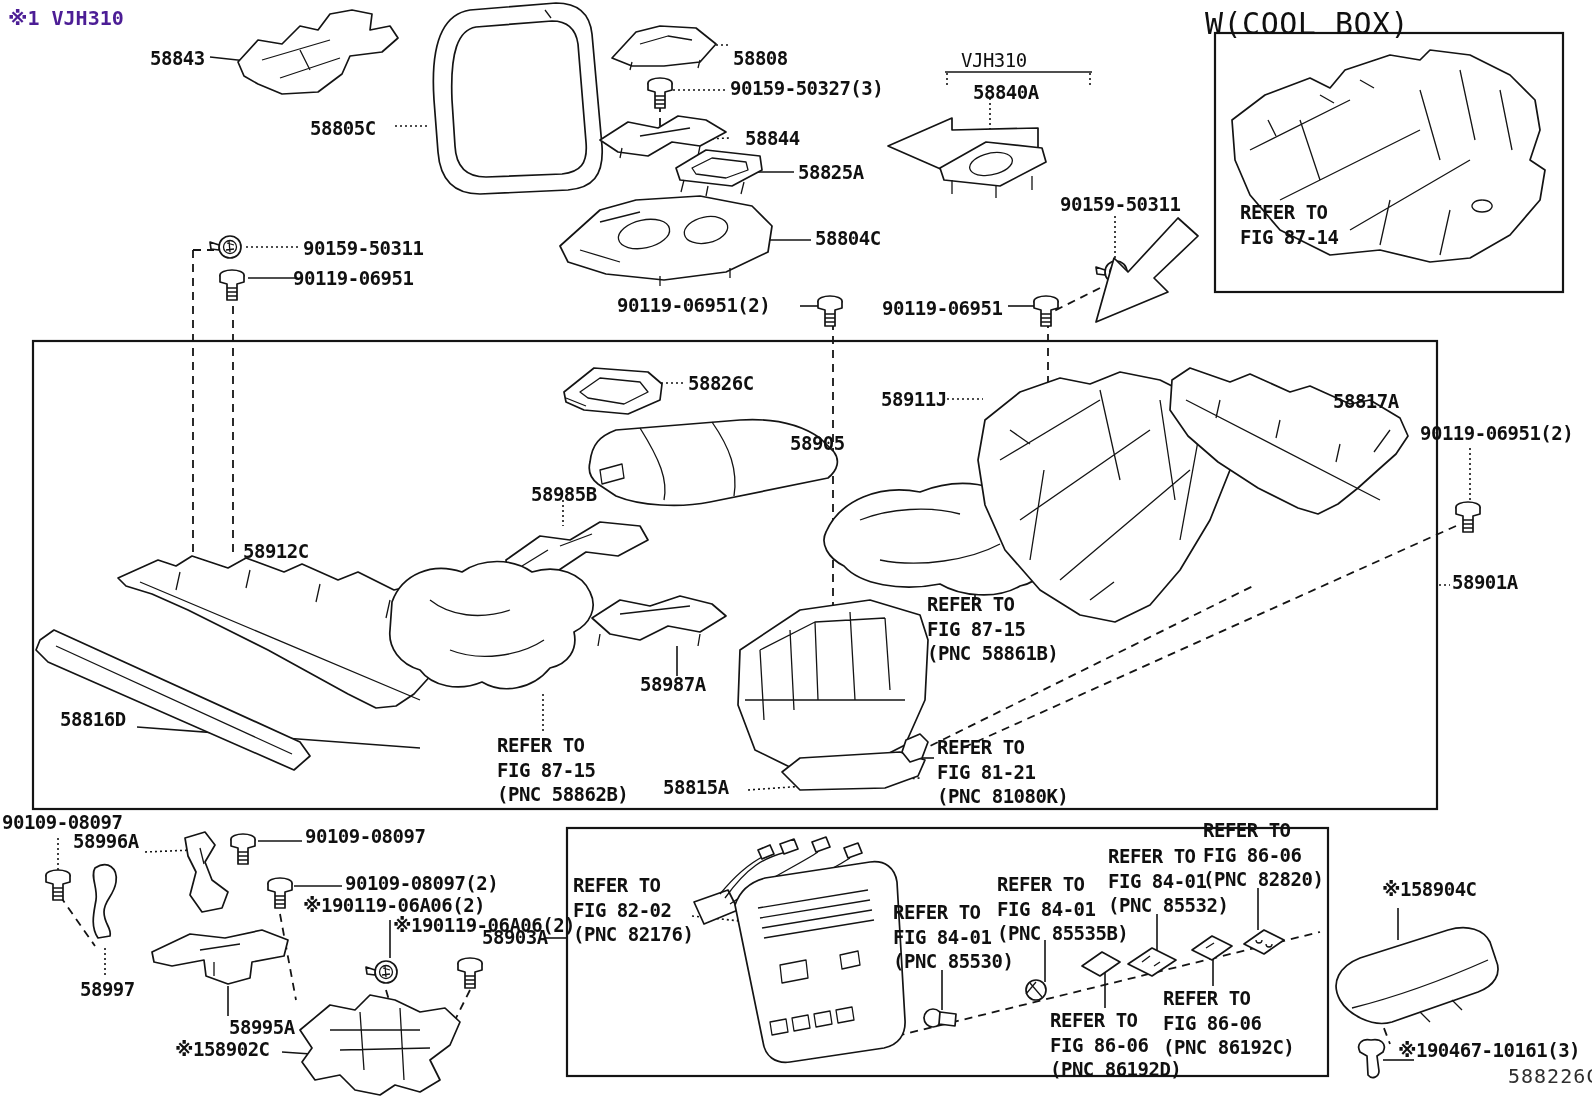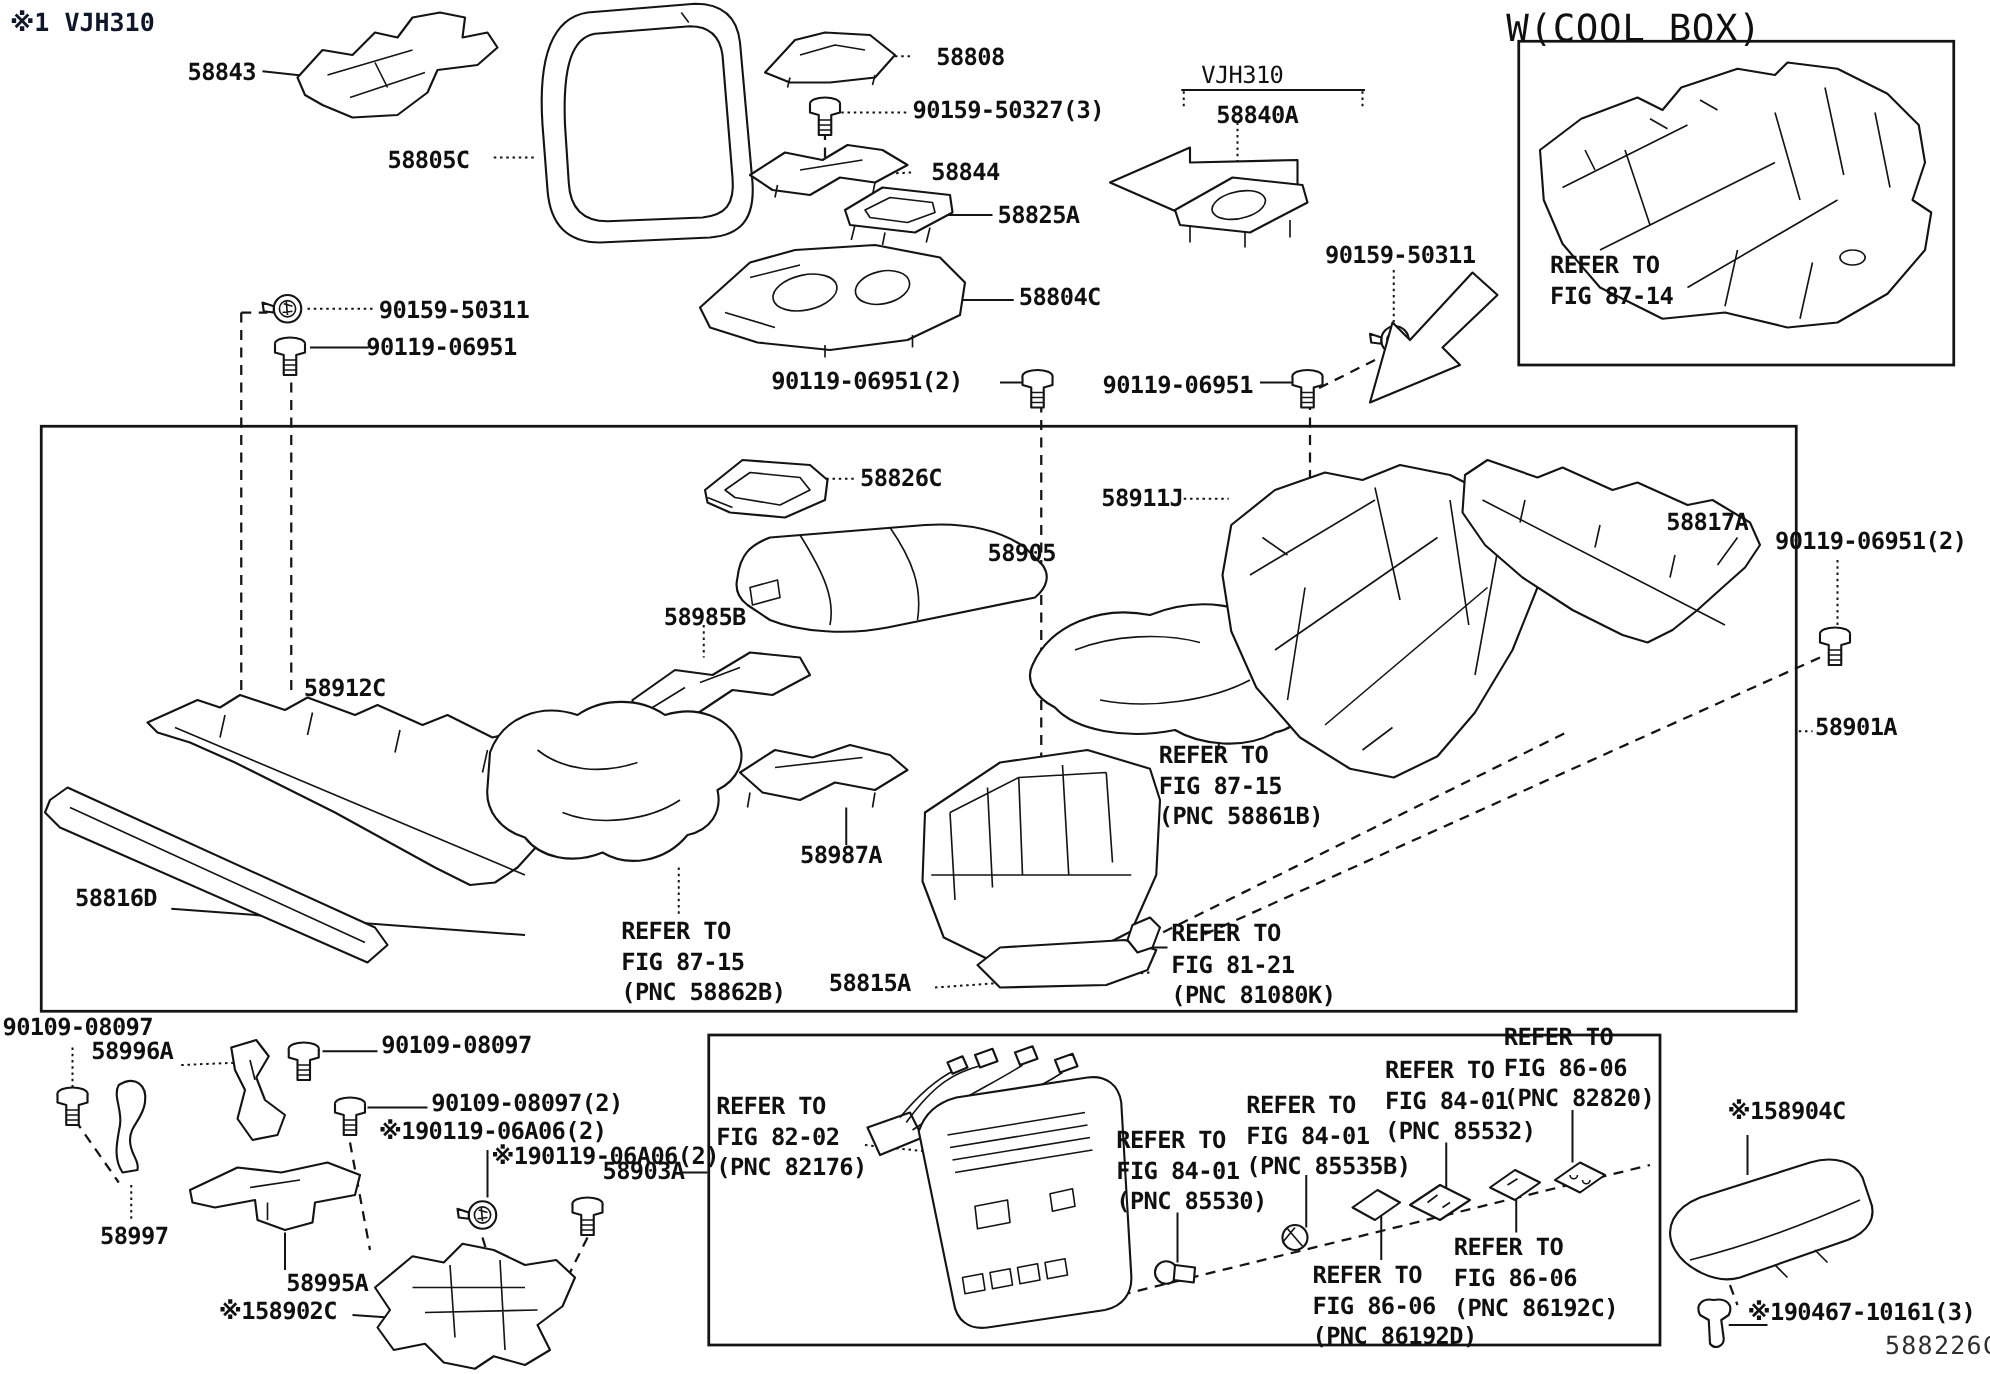--- a/index.html
+++ b/index.html
@@ -6,21 +6,21 @@
   .stage{position:relative;width:1592px;height:1099px;background:#fff;overflow:hidden;
          font-family:"DejaVu Sans Mono","DejaVu Sans",monospace;}
   svg{position:absolute;left:0;top:0;}
   .lbl{position:absolute;font-family:"DejaVu Sans Mono","DejaVu Sans",monospace;
        font-weight:bold;font-size:19px;line-height:1.3;color:#101010;
        white-space:pre;letter-spacing:-0.5px;}
   .ref{font-size:19px;}
   .hdr{font-weight:normal;font-size:19px;margin-left:14px;}
   .title{font-weight:normal;font-size:30px;letter-spacing:0.5px;}
   .note{position:absolute;left:8px;top:6px;font-weight:bold;font-size:20px;
-        font-family:"DejaVu Sans Mono","DejaVu Sans",monospace;color:#0f172a;}
+        font-family:"DejaVu Sans Mono","DejaVu Sans",monospace;color:#4c1d95;}
   .code{position:absolute;left:1508px;top:1064px;font-weight:normal;font-size:20px;
         font-family:"DejaVu Sans Mono","DejaVu Sans",monospace;color:#2e2e2e;letter-spacing:1px;}
   .ln{stroke:#141414;stroke-width:1.6;fill:none;}
   .lt{stroke:#141414;stroke-width:1.6;fill:none;stroke-dasharray:2,3;}
   .ld{stroke:#141414;stroke-width:1.8;fill:none;stroke-dasharray:8,6;}
   .pt{stroke:#141414;stroke-width:1.7;fill:#fff;stroke-linejoin:round;}
   .pd{stroke:#141414;stroke-width:1.3;fill:none;stroke-linejoin:round;}
   .bx{stroke:#141414;stroke-width:2.2;fill:none;}
 </style>
 </head>
@@ -318,39 +318,39 @@
   </g>
 
 </svg>
 
 <div class="note">※1 VJH310</div>
 <div class="code">588226C</div>
 
 <div>
       <div class="lbl" style="left: 150px; top: 46px;">58843</div>
       <div class="lbl" style="left: 310px; top: 116px;">58805C</div>
-      <div class="lbl" style="left: 733px; top: 34px; margin-left: 16px;">58808</div>
+      <div class="lbl" style="left: 733px; top: 46px;">58808</div>
       <div class="lbl" style="left: 730px; top: 76px;">90159-50327(3)</div>
       <div class="lbl" style="left: 733px; top: 126px; margin-left: 12px;">58844</div>
       <div class="lbl" style="left: 798px; top: 160px; text-align: center;">58825A</div>
       <div class="lbl" style="left: 815px; top: 226px;">58804C</div>
       <div class="lbl hdr" style="left: 947px; top: 48px;">VJH310</div>
       <div class="lbl" style="left: 973px; top: 80px;">58840A</div>
       <div class="lbl" style="left: 303px; top: 236px;">90159-50311</div>
       <div class="lbl" style="left: 293px; top: 266px;">90119-06951</div>
       <div class="lbl" style="left: 617px; top: 293px;">90119-06951(2)</div>
       <div class="lbl" style="left: 882px; top: 296px;">90119-06951</div>
       <div class="lbl" style="left: 1060px; top: 192px;">90159-50311</div>
       <div class="lbl title" style="left: 1205px; top: 4px;">W(COOL BOX)</div>
       <div class="lbl ref" style="left: 1240px; top: 200px;">REFER TO
 FIG 87-14</div>
       <div class="lbl" style="left: 688px; top: 371px;">58826C</div>
       <div class="lbl" style="left: 790px; top: 431px;">58905</div>
       <div class="lbl" style="left: 881px; top: 387px;">58911J</div>
-      <div class="lbl" style="left: 1333px; top: 406px;">58817A</div>
+      <div class="lbl" style="left: 1333px; top: 389px;">58817A</div>
       <div class="lbl" style="left: 1420px; top: 421px;">90119-06951(2)</div>
       <div class="lbl" style="left: 1452px; top: 570px;">58901A</div>
       <div class="lbl" style="left: 531px; top: 482px;">58985B</div>
       <div class="lbl" style="left: 243px; top: 539px;">58912C</div>
       <div class="lbl ref" style="left: 927px; top: 592px;">REFER TO
 FIG 87-15
 (PNC 58861B)</div>
       <div class="lbl" style="left: 640px; top: 672px;">58987A</div>
       <div class="lbl" style="left: 60px; top: 707px;">58816D</div>
       <div class="lbl ref" style="left: 497px; top: 733px;">REFER TO

